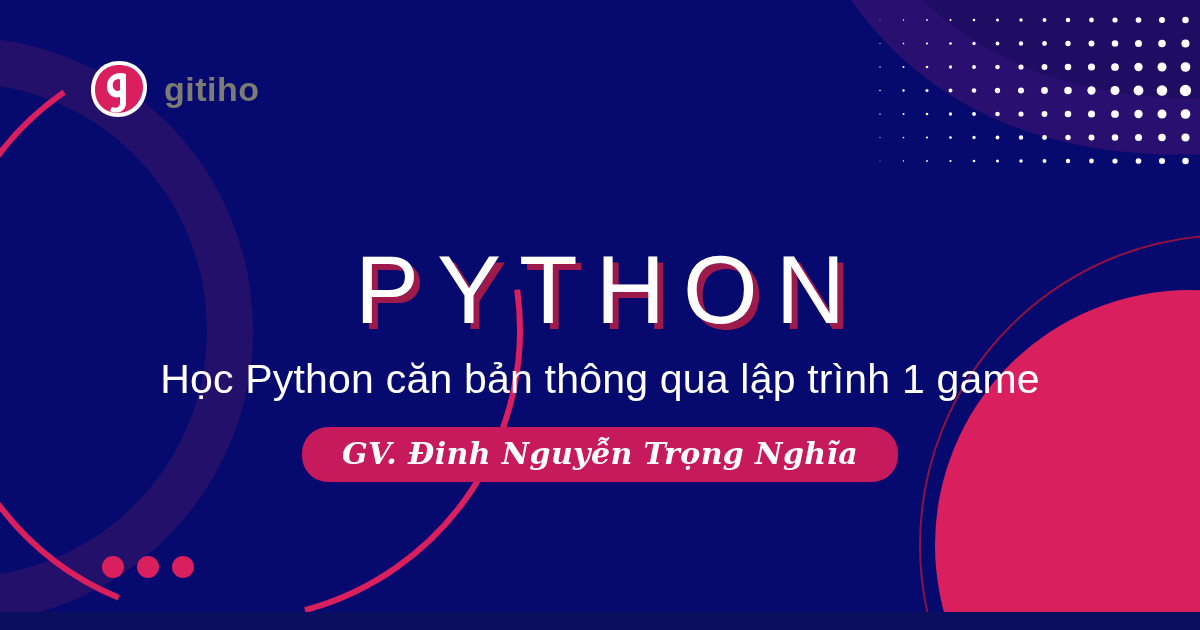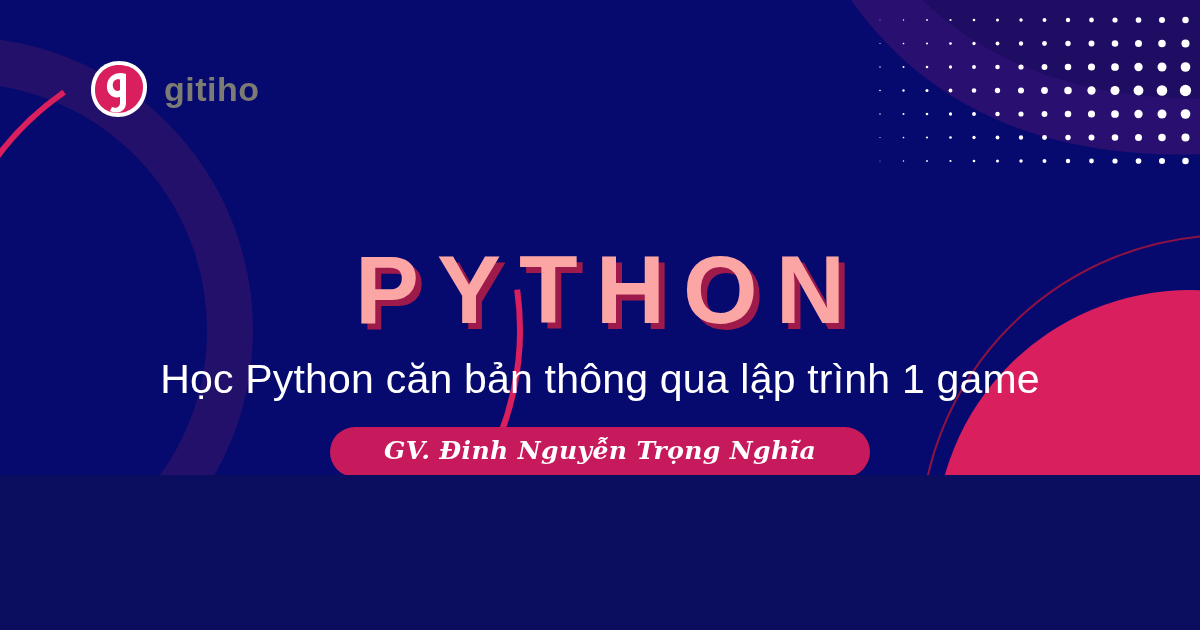--- a/index.html
+++ b/index.html
@@ -3,21 +3,21 @@
 <meta charset="utf-8">
 <style>
   html, body {
     margin: 0;
     padding: 0;
     background: #0b0d5e;
   }
   .stage {
     position: relative;
     width: 1200px;
-    height: 475px;
+    height: 612px;
     overflow: hidden;
     background: #060a6e;
     font-family: "Liberation Sans", sans-serif;
   }
 
   
   .deco {
     position: absolute;
     inset: 0;
     width: 1200px;
@@ -54,22 +54,22 @@
     position: absolute;
     left: 0;
     right: 0;
     top: 242px;
     text-align: center;
     z-index: 6;
   }
   .headline-text {
     display: inline-block;
     font-size: 96px;
-    font-weight: 700;
-    color: #fca5a5;
+    font-weight: 400;
+    color: #ffffff;
     letter-spacing: 18px;
     line-height: 1;
     text-indent: 18px;
     text-shadow: 6px 6px 0 #9d1a4a;
   }
 
   .subtitle {
     position: absolute;
     left: 0;
     right: 0;
@@ -94,21 +94,21 @@
   }
   .pill {
     display: inline-block;
     min-width: 460px;
     padding: 10px 40px 12px;
     border-radius: 26px;
     background: #c71a5c;
     color: #ffffff;
     font-family: "DejaVu Serif", serif;
     font-style: italic;
-    font-size: 25px;
+    font-size: 30px;
     font-weight: 700;
     letter-spacing: 0.4px;
     line-height: 1.1;
     white-space: nowrap;
   }
 </style>
 </head>
 <body>
 
 <div class="stage">

